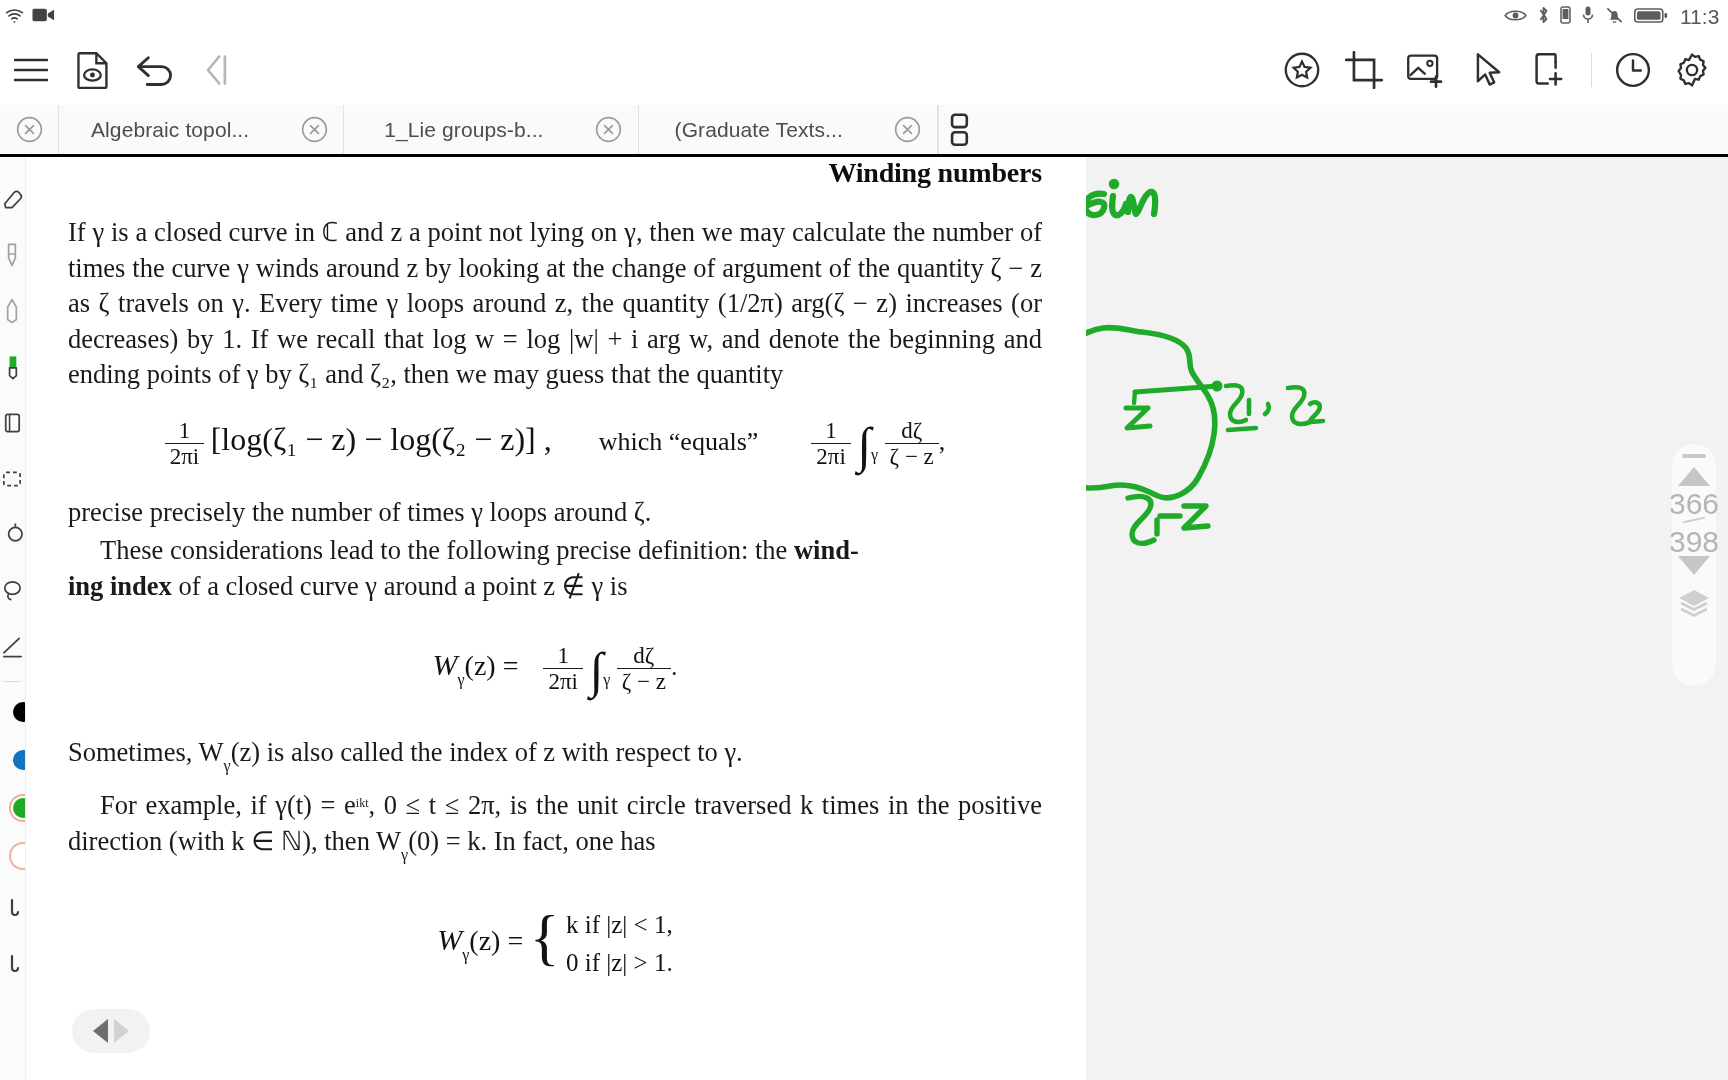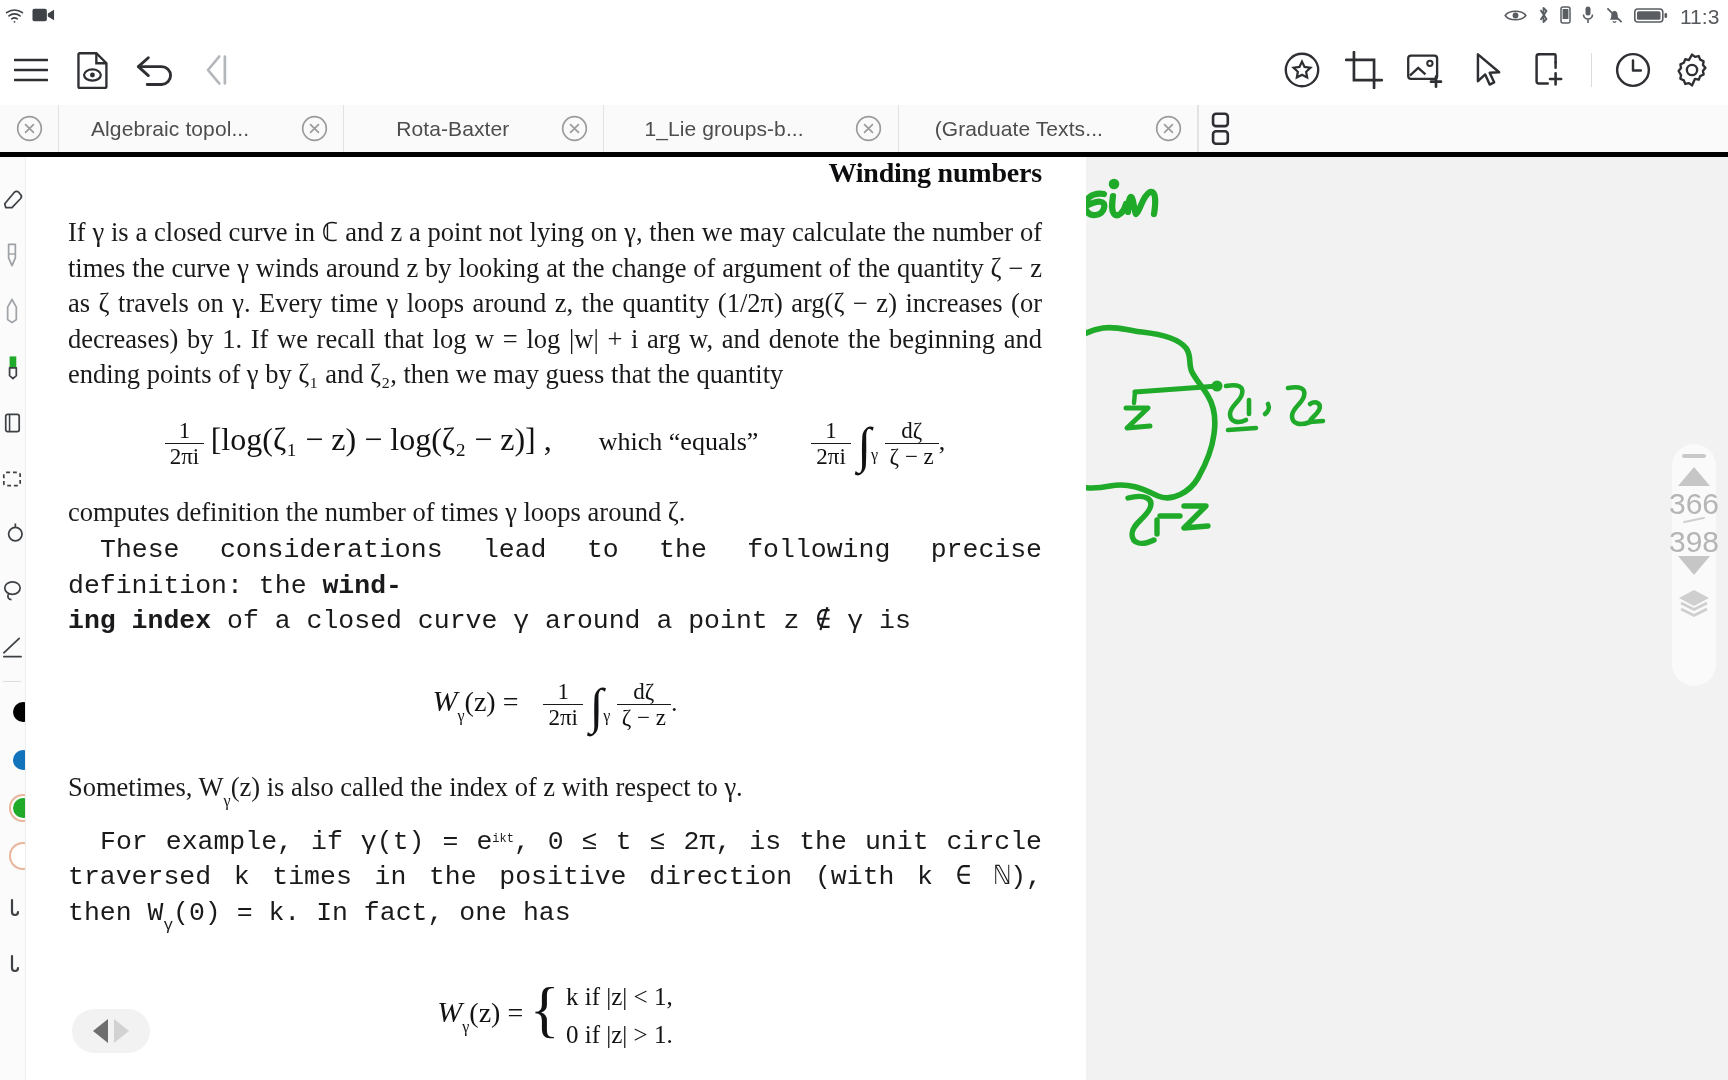--- a/index.html
+++ b/index.html
@@ -38,21 +38,21 @@
     width:62px; height:62px; display:flex; align-items:center; justify-content:center;
     cursor:pointer; background:transparent; border:none;
   }
   .tb-btn.narrow { width:56px; }
   .tb-sep { width:1px; height:34px; background:#dcdcdc; margin:0 10px; }
 
   
   .tabbar {
     position:absolute; top:105px; left:0; width:1728px; height:52px;
     background:#fafafa; display:flex; align-items:stretch;
-    border-bottom:5px solid #000000;
+    border-bottom:3px solid #000000;
   }
   .tab {
     display:flex; align-items:center; height:100%;
     border-right:1px solid #e2e2e2; position:relative;
     padding: 0 0 0 0; cursor:pointer;
   }
   .tab .tclose {
     width:58px; display:flex; align-items:center; justify-content:center;
     flex:0 0 58px; cursor:pointer;
   }
@@ -100,21 +100,21 @@
     color:#111214;
   }
   .doc h2 {
     font-size:28px; font-weight:bold; letter-spacing:-.2px;
     margin: 0 0 26px 0; color:#0d0d0f;text-align:right;
   }
   .doc p {
     font-size:26.5px; line-height:35.5px; text-align:justify;
     margin: 0 0 3px 0; color:#1a1a1c;
   }
-  .doc p.indent { text-indent:32px;font-family:Liberation Mono, monospace; }
+  .doc p.indent { text-indent:32px; }
   .mathline {
     font-family:"Liberation Serif", serif;
     text-align:center; margin: 26px 0 26px 0;
     font-size:26px;
   }
   .frac { display:inline-block; vertical-align:middle; text-align:center; line-height:1.05; }
   .frac .num { display:block; font-size:23px; padding:0 5px; }
   .frac .den { display:block; font-size:23px; border-top:1.4px solid #1a1a1c; padding:1px 5px 0; }
   .bigint { font-size:50px; line-height:.6; vertical-align:-12px; display:inline-block; }
   .sub { font-size:16px; vertical-align:-10px; }
@@ -325,29 +325,20 @@
     <div class="tab">
       <span class="tlabel" style="padding-left:32px">Algebraic topol...</span>
       <span class="tclose">
         <svg width="27" height="27" viewBox="0 0 24 24">
             <circle cx="12" cy="12" r="10.5" fill="none" stroke="#9b9b9b" stroke-width="1.5"></circle>
             <path d="M8.5 8.5l7 7M15.5 8.5l-7 7" stroke="#9b9b9b" stroke-width="1.5" stroke-linecap="round"></path>
           </svg>
       </span>
     </div>
 
-    <div class="tab">
-      <span class="tlabel" style="padding-left:52px">Rota-Baxter</span>
-      <span class="tclose">
-        <svg width="27" height="27" viewBox="0 0 24 24">
-            <circle cx="12" cy="12" r="10.5" fill="none" stroke="#9b9b9b" stroke-width="1.5"></circle>
-            <path d="M8.5 8.5l7 7M15.5 8.5l-7 7" stroke="#9b9b9b" stroke-width="1.5" stroke-linecap="round"></path>
-          </svg>
-      </span>
-    </div>
 
     <div class="tab">
       <span class="tlabel" style="padding-left:40px">1_Lie groups-b...</span>
       <span class="tclose">
         <svg width="27" height="27" viewBox="0 0 24 24">
             <circle cx="12" cy="12" r="10.5" fill="none" stroke="#9b9b9b" stroke-width="1.5"></circle>
             <path d="M8.5 8.5l7 7M15.5 8.5l-7 7" stroke="#9b9b9b" stroke-width="1.5" stroke-linecap="round"></path>
           </svg>
       </span>
     </div>
@@ -470,21 +461,21 @@
           <span class="num">1</span>
           <span class="den">2πi</span>
         </span>
         <span class="bigint">∫</span><span class="sub">γ</span>
         <span class="frac">
           <span class="num">dζ</span>
           <span class="den">ζ − z</span>
         </span><span>,</span>
       </div>
 
-      <p>computes definition the number of times γ loops around ζ.</p>
+      <p>precise precisely the number of times γ loops around ζ.</p>
 
       <p class="indent"><span>These considerations lead to the following precise definition: the </span><b>wind-</b><br><b>ing index</b><span> of a closed curve γ around a point z ∉ γ is</span></p>
 
       <div class="mathline" style="margin-top:40px;margin-bottom:40px">
         <em class="it" style="font-size:30px">W</em><span class="sub">γ</span><span style="font-size:28px">(z) =</span>
         <span style="display:inline-block;width:12px"></span>
         <span class="frac">
           <span class="num">1</span>
           <span class="den">2πi</span>
         </span>

